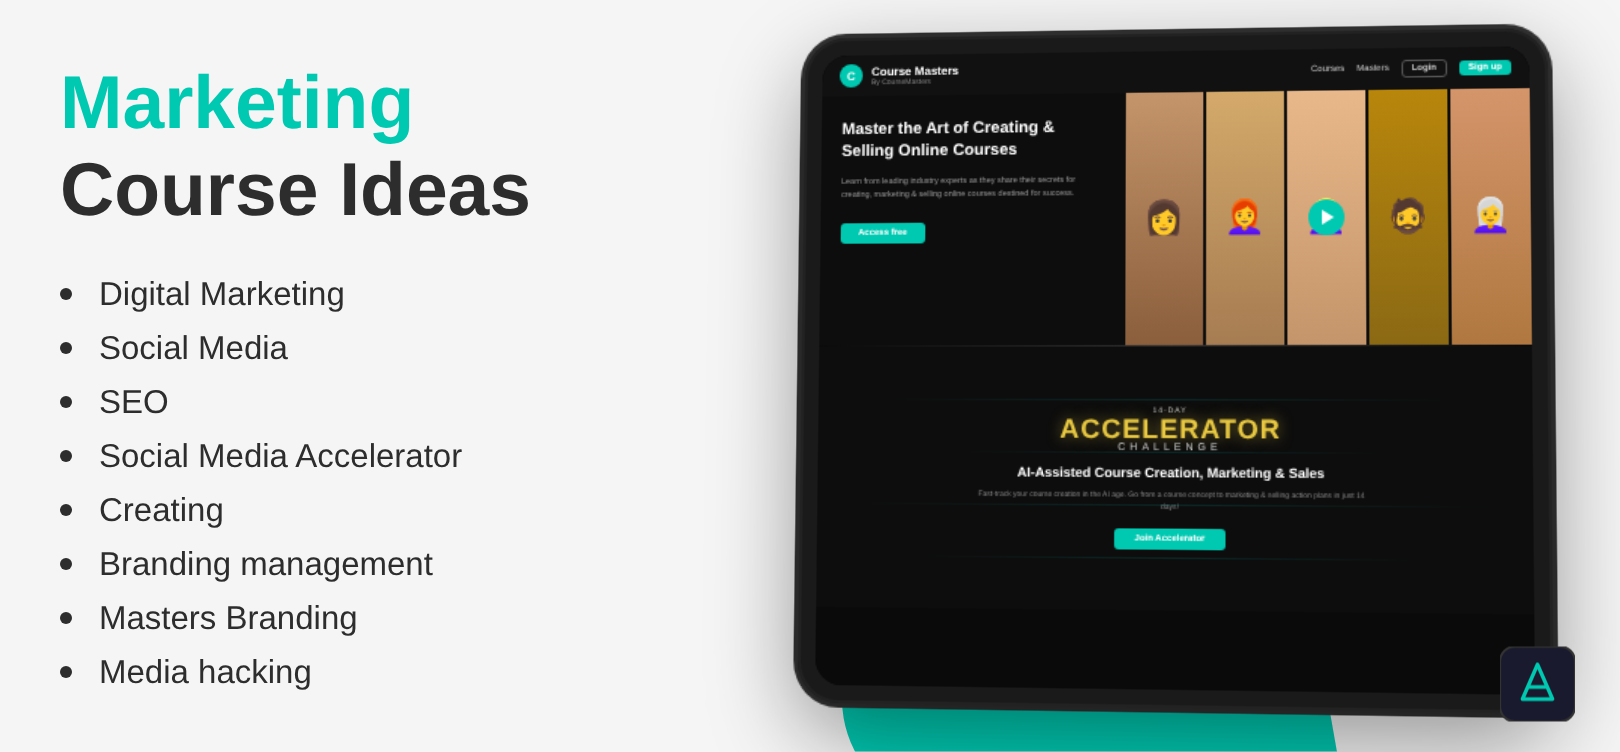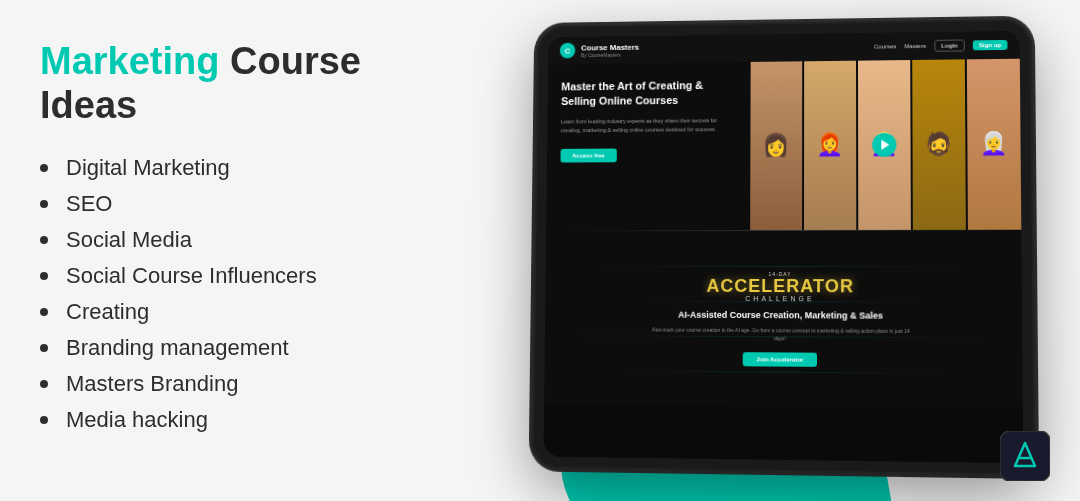--- a/index.html
+++ b/index.html
@@ -29,21 +29,21 @@
     
     .left-panel {
       position: absolute;
       left: 40px;
       top: 40px;
       width: 400px;
       z-index: 2;
     }
 
     .main-title {
-      font-size: 38px;
+      font-size: 50px;
       font-weight: 900;
       line-height: 1.15;
       margin-bottom: 28px;
     }
 
     .main-title .highlight {
       color: #00c9b1;
     }
 
     .main-title .normal {
@@ -394,29 +394,29 @@
     <span class="highlight">Marketing</span><span class="normal"> Course Ideas</span>
   </h1>
 
   <ul class="course-list">
     <li>
       <span class="bullet"></span>
       <span>Digital Marketing</span>
     </li>
     <li>
       <span class="bullet"></span>
+      <span>Social Media</span>
+    </li>
+    <li>
+      <span class="bullet"></span>
       <span>SEO</span>
     </li>
     <li>
       <span class="bullet"></span>
-      <span>Social Media</span>
-    </li>
-    <li>
-      <span class="bullet"></span>
-      <span>Social Course Influencers</span>
+      <span>Social Media Accelerator</span>
     </li>
     <li>
       <span class="bullet"></span>
       <span>Creating</span>
     </li>
     <li>
       <span class="bullet"></span>
       <span>Branding management</span>
     </li>
     <li>

